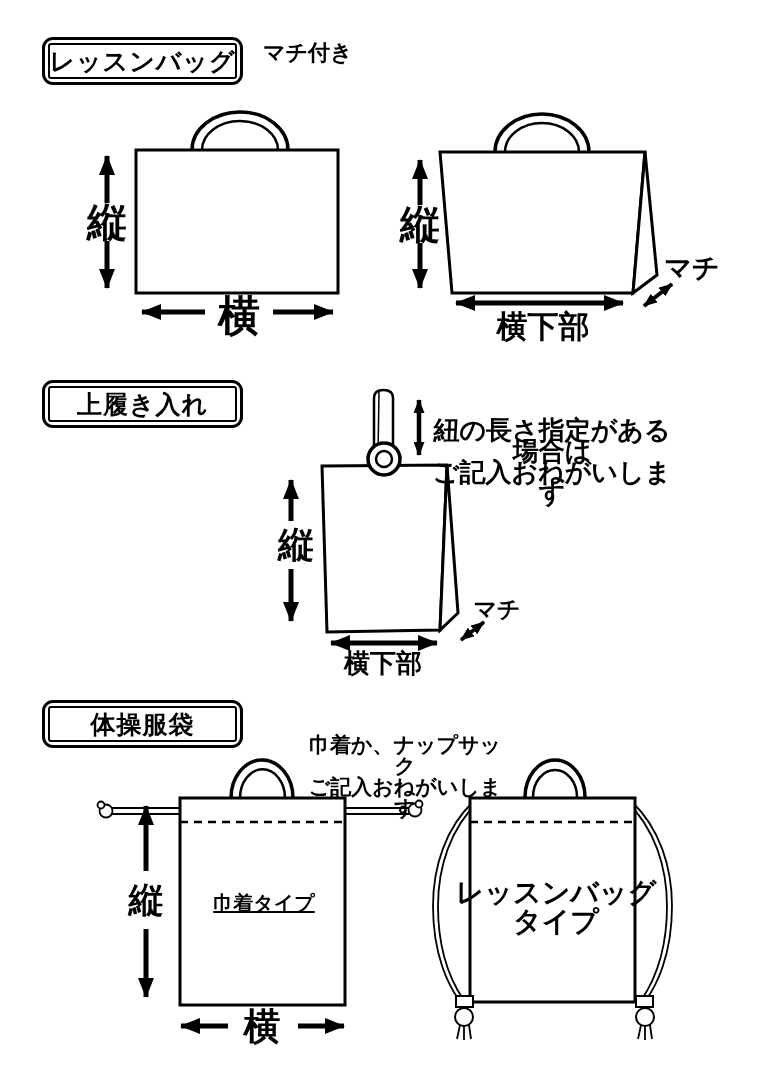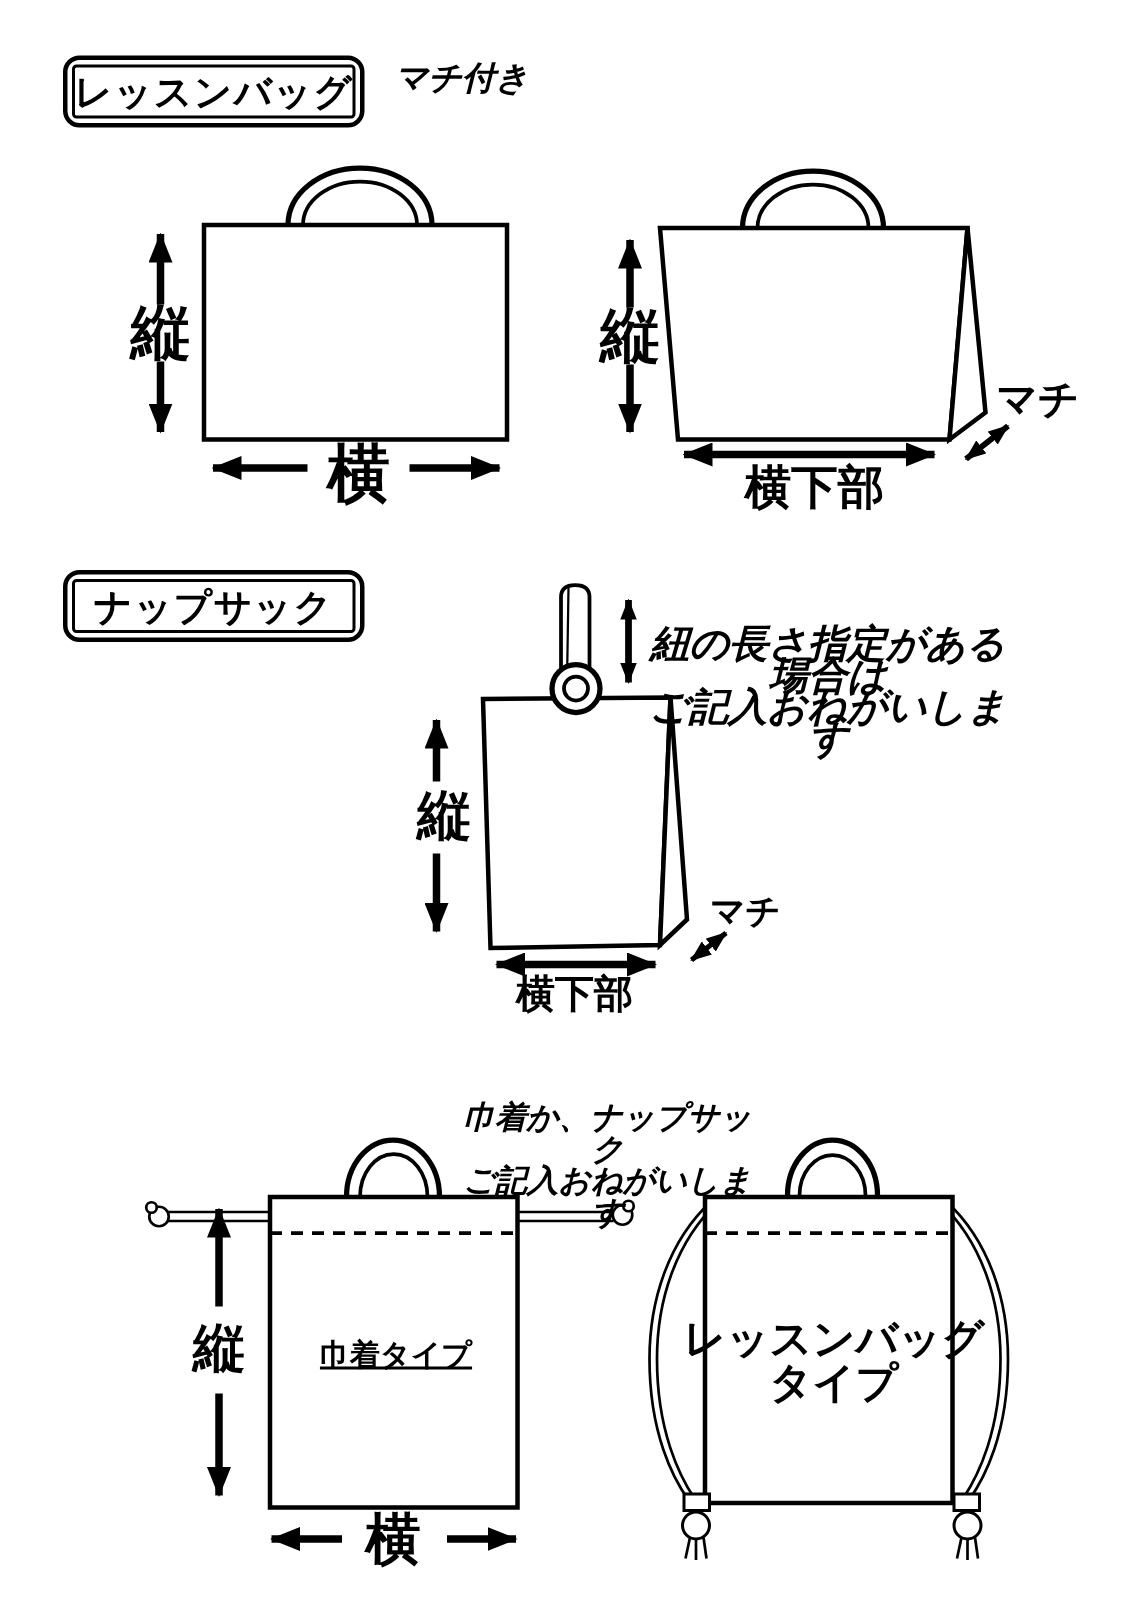--- a/index.html
+++ b/index.html
@@ -16,21 +16,21 @@
     position:absolute; inset:3px; border:2px solid #000; border-radius:3px;
   }
   .titlebox .t {
     position:absolute; inset:0; display:flex; align-items:center; justify-content:center;
     font-size:25px; font-weight:900; letter-spacing:1px;
   }
   .lbl {
     position:absolute; transform:translate(-50%,-50%);
     font-weight:900; white-space:nowrap; line-height:1; text-align:center;
   }
-  .note { position:absolute; font-weight:900;font-style:italic; }
+  .note { position:absolute; font-weight:900; }
 </style>
 </head>
 <body>
 
 <div class="canvas">
 
   <svg class="layer" width="763" height="1080" viewBox="0 0 763 1080">
     <defs>
       <marker id="ah" viewBox="0 0 20 16" refX="19" refY="8" markerWidth="20" markerHeight="16" orient="auto-start-reverse" markerUnits="userSpaceOnUse">
         <path d="M0,0 L20,8 L0,16 Z" fill="#000"></path>
@@ -139,21 +139,25 @@
       </g>
     </g>
   </svg>
 
   <div class="titlebox" style="top:37px;">
     <div class="inner"></div>
     <div class="t">レッスンバッグ</div>
   </div>
   <div class="titlebox" style="top:380px;">
     <div class="inner"></div>
-    <div class="t">ナップサック</div>
+    <div class="t">上履き入れ</div>
+  </div>
+  <div class="titlebox" style="top:700px;">
+    <div class="inner"></div>
+    <div class="t">体操服袋</div>
   </div>
 
   <div class="note" style="left:263px; top:41px; font-size:22px; line-height:23px;">
     <div>マチ付き</div>
   </div>
   <div class="note" style="left:428px; top:420px; width:248px; font-size:26px; line-height:21px; text-align:center;">
     <div>紐の長さ指定がある場合は</div>
     <div>ご記入おねがいします</div>
   </div>
   <div class="note" style="left:301px; top:735px; width:208px; font-size:21px; line-height:21px; text-align:center;">

